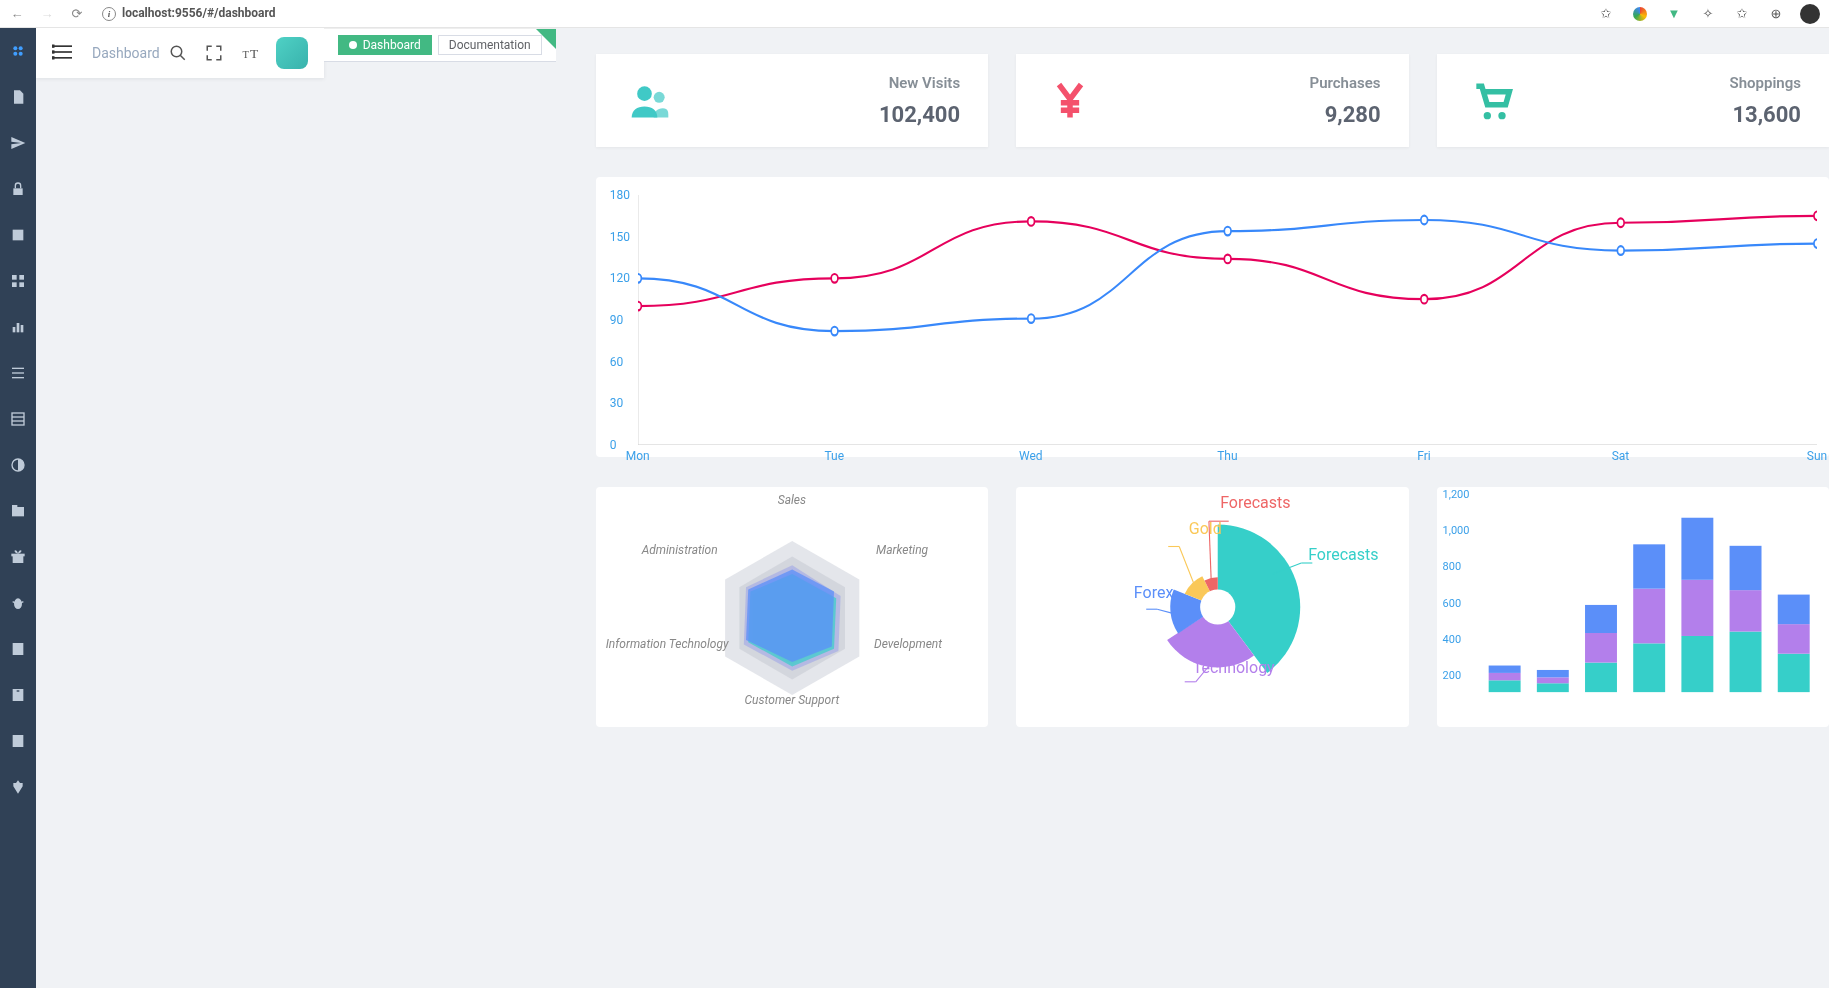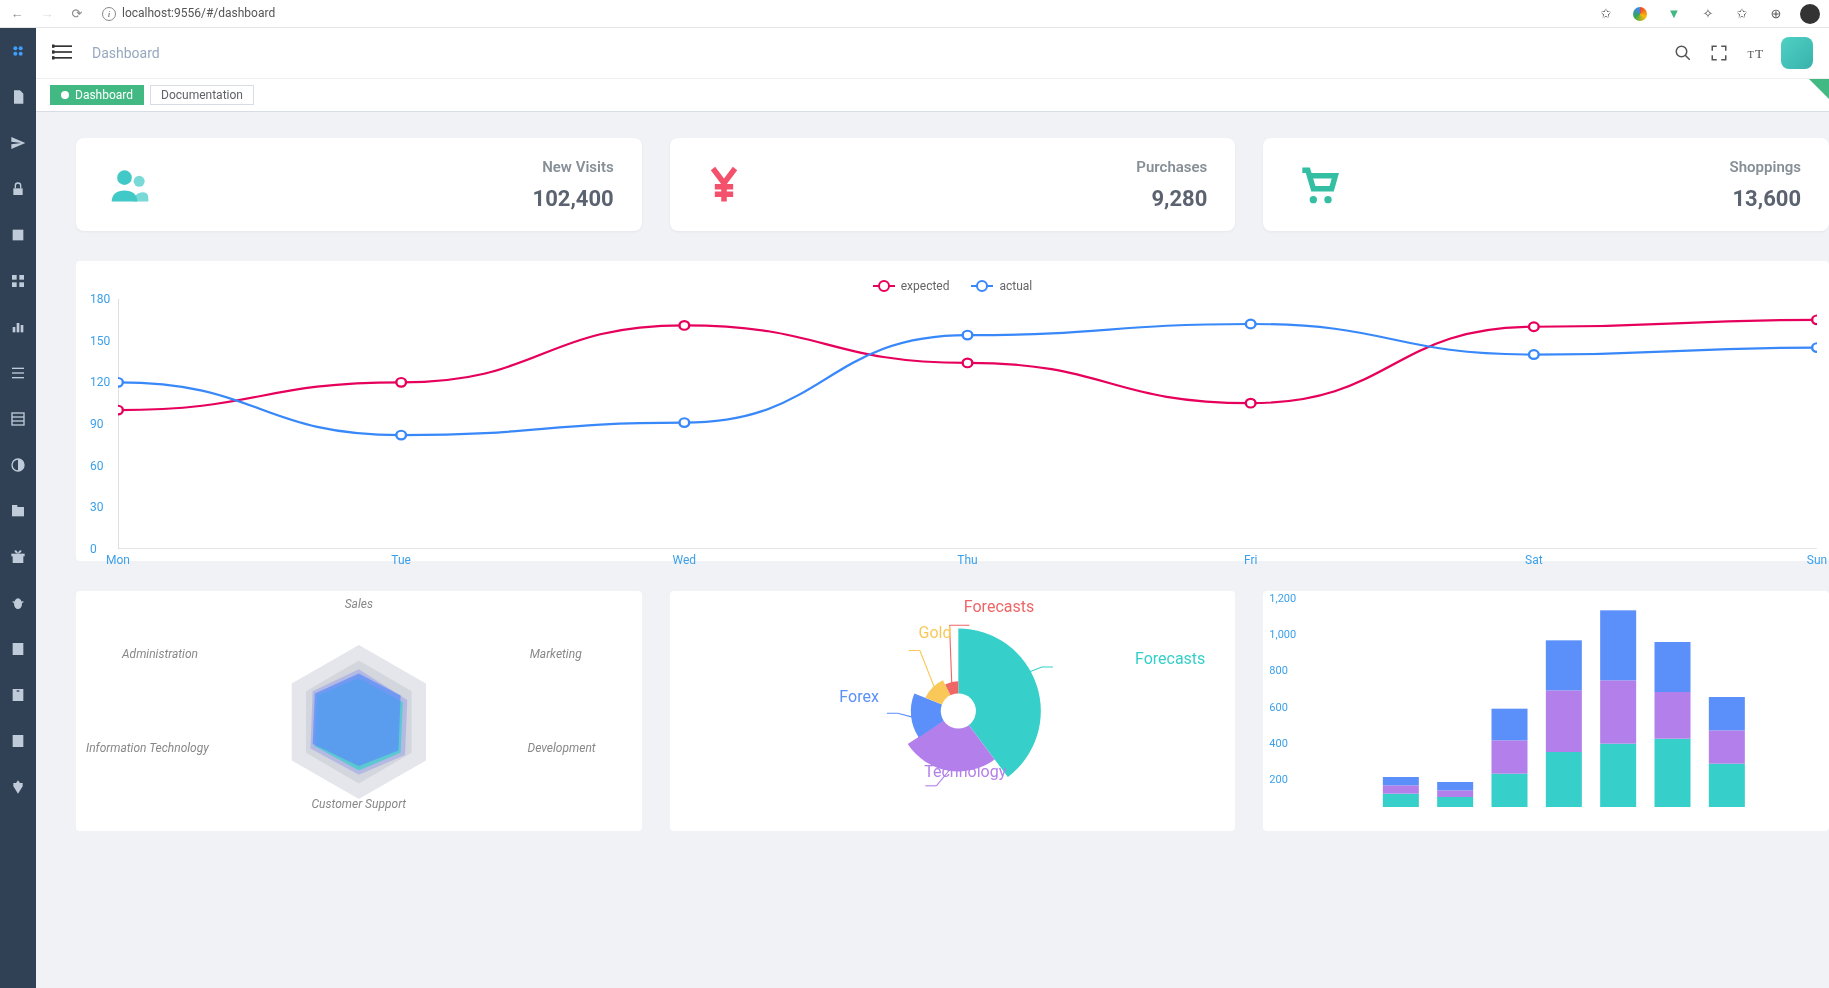--- a/index.html
+++ b/index.html
@@ -1,52 +1,52 @@
 <!DOCTYPE html>
 <html><head>
 <meta charset="utf-8">
 <style>
 * { margin:0; padding:0; box-sizing:border-box; }
 body { font-family:-apple-system,BlinkMacSystemFont,"Segoe UI",Roboto,Arial,sans-serif; font-size:13px; color:#606266; background:#f0f2f5; overflow:hidden; }
 
 
 .browser-bar { height:28px; background:#fff; border-bottom:1px solid #e5e5e5; display:flex; align-items:center; padding:0 8px; gap:12px; }
 .browser-bar .nav-btn { width:18px; color:#888; display:flex; justify-content:center; cursor:pointer; }
-.browser-bar .url { color:#555; font-size:12px; margin-left:4px; }
+.browser-bar .url { color:#555; font-size:12px; margin-left:4px;font-weight:bold; }
 .browser-bar .url .proto { border:1px solid #888; border-radius:50%; width:14px; height:14px; display:inline-flex; align-items:center; justify-content:center; font-size:9px; font-style:italic; font-family:serif; margin-right:6px;}
 .browser-bar .spacer { flex:1; }
 .browser-bar .right-ico { width:22px; height:22px; display:flex; align-items:center; justify-content:center; color:#555; }
 
 
 .app { display:flex; height:calc(100vh - 28px); }
 .sidebar { width:36px; background:#304156; display:flex; flex-direction:column; align-items:center; padding-top:14px; gap:28px; color:#bfcbd9; flex-shrink:0;}
 .sidebar .side-item { width:18px; height:18px; display:flex; align-items:center; justify-content:center; cursor:pointer; }
 .sidebar .side-item.active { color:#409eff; }
 .sidebar .side-item svg { width:16px; height:16px; }
 
-.main { flex:1; display:flex; flex-direction:column; overflow:hidden; }
+.main { flex:1; display:flex; flex-direction:row; overflow:hidden; }
 .header { height:50px; background:#fff; display:flex; align-items:center; padding:0 16px; box-shadow:0 1px 4px rgba(0,21,41,.08); }
 .hamburger { width:20px; cursor:pointer; color:#333; }
 .breadcrumb { margin-left:20px; color:#97a8be; font-size:14px; }
 .header .spacer { flex:1; }
 .header .hico { width:28px; height:28px; display:flex; align-items:center; justify-content:center; color:#555; cursor:pointer; margin:0 4px;}
 .header .avatar { width:32px; height:32px; border-radius:8px; background:linear-gradient(135deg,#4fd1c5,#38b2ac); margin-left:8px;}
 .header .hico svg { width:18px; height:18px; }
 
 .tagsview { height:34px; background:#fff; border-top:1px solid #eee; border-bottom:1px solid #d8dce5; display:flex; align-items:center; padding:0 14px; gap:6px; position:relative;}
 .tag { border:1px solid #d8dce5; padding:2px 10px; font-size:12px; cursor:pointer; display:flex; align-items:center; gap:6px; background:#fff;}
 .tag.active { background:#42b983; color:#fff; border-color:#42b983;}
 .tag.active::before { content:''; width:8px; height:8px; border-radius:50%; background:#fff; display:inline-block; }
 .corner-fold { position:absolute; right:0; top:0; width:0; height:0; border-left:20px solid transparent; border-top:20px solid #42b983; }
 
 .content { flex:1; overflow:auto; padding:26px 0 0 40px; }
 
 
 .stats { display:flex; gap:28px; }
-.card { background:#fff; border-radius:8px; box-shadow:0 1px 3px rgba(0,0,0,.05); padding:20px 28px; flex:1; display:flex; align-items:center; justify-content:space-between; min-width:320px;}
+.card { background:#fff; border-radius:0; box-shadow:0 1px 3px rgba(0,0,0,.05); padding:20px 28px; flex:1; display:flex; align-items:center; justify-content:space-between; min-width:320px;}
 .card .icon { width:52px; height:52px; display:flex; align-items:center; justify-content:center; }
 .card .icon svg { width:44px; height:44px; }
 .card .txt { text-align:right; }
 .card .txt .label { font-size:15px; color:#868e96; font-weight:600; }
 .card .txt .value { font-size:22px; font-weight:700; color:#5c6370; margin-top:10px;}
 
 
 .panel { background:#fff; border-radius:4px; margin-top:30px; padding:18px 12px 12px; margin-right:0; }
 .legend-line { display:flex; justify-content:center; gap:22px; font-size:12px; color:#666; margin-bottom:6px;}
 .legend-line .item { display:flex; align-items:center; gap:6px;}
@@ -279,30 +279,20 @@
               </svg>
           </div>
           <div class="txt">
               <div class="label">Shoppings</div>
               <div class="value">13,600</div>
             </div>
         </div>
       </div>
 
       <div class="panel">
-        <div class="legend-line">
-          <div class="item" style="color:#e6005c">
-              <span class="swatch-line"></span>
-              <span style="color:#666">expected</span>
-            </div>
-          <div class="item" style="color:#3888fa">
-              <span class="swatch-line"></span>
-              <span style="color:#666">actual</span>
-            </div>
-        </div>
         <div class="linechart" id="linechart"><span class="ylabel" style="top: 100%;">0</span><span class="ylabel" style="top: 83.3333%;">30</span><span class="ylabel" style="top: 66.6667%;">60</span><span class="ylabel" style="top: 50%;">90</span><span class="ylabel" style="top: 33.3333%;">120</span><span class="ylabel" style="top: 16.6667%;">150</span><span class="ylabel" style="top: 0%;">180</span><span class="xlabel" style="left: 0%;">Mon</span><span class="xlabel" style="left: 16.6667%;">Tue</span><span class="xlabel" style="left: 33.3333%;">Wed</span><span class="xlabel" style="left: 50%;">Thu</span><span class="xlabel" style="left: 66.6667%;">Fri</span><span class="xlabel" style="left: 83.3333%;">Sat</span><span class="xlabel" style="left: 100%;">Sun</span><svg viewBox="0 0 1400 230" preserveAspectRatio="none">
               <line x1="0" y1="230" x2="1400" y2="230" class="axis-line"></line>
               <line x1="0" y1="0" x2="0" y2="230" class="axis-line"></line>
               <path d="M0 102.22222222222221 C 116.66666666666667 102.22222222222221, 116.66666666666667 76.66666666666669, 233.33333333333334 76.66666666666669 C 350 76.66666666666669, 350 24.27777777777777, 466.6666666666667 24.27777777777777 C 583.3333333333334 24.27777777777777, 583.3333333333334 58.77777777777777, 700 58.77777777777777 C 816.6666666666667 58.77777777777777, 816.6666666666667 95.83333333333331, 933.3333333333334 95.83333333333331 C 1050 95.83333333333331, 1050 25.55555555555557, 1166.6666666666667 25.55555555555557 C 1283.3333333333335 25.55555555555557, 1283.3333333333335 19.166666666666686, 1400 19.166666666666686" stroke="#e6005c" stroke-width="2" fill="none"></path>
               <circle cx="0" cy="102.22222222222221" r="4" fill="#fff" stroke="#e6005c" stroke-width="2"></circle>
               <circle cx="233.33333333333334" cy="76.66666666666669" r="4" fill="#fff" stroke="#e6005c" stroke-width="2"></circle>
               <circle cx="466.6666666666667" cy="24.27777777777777" r="4" fill="#fff" stroke="#e6005c" stroke-width="2"></circle>
               <circle cx="700" cy="58.77777777777777" r="4" fill="#fff" stroke="#e6005c" stroke-width="2"></circle>
               <circle cx="933.3333333333334" cy="95.83333333333331" r="4" fill="#fff" stroke="#e6005c" stroke-width="2"></circle>
               <circle cx="1166.6666666666667" cy="25.55555555555557" r="4" fill="#fff" stroke="#e6005c" stroke-width="2"></circle>

